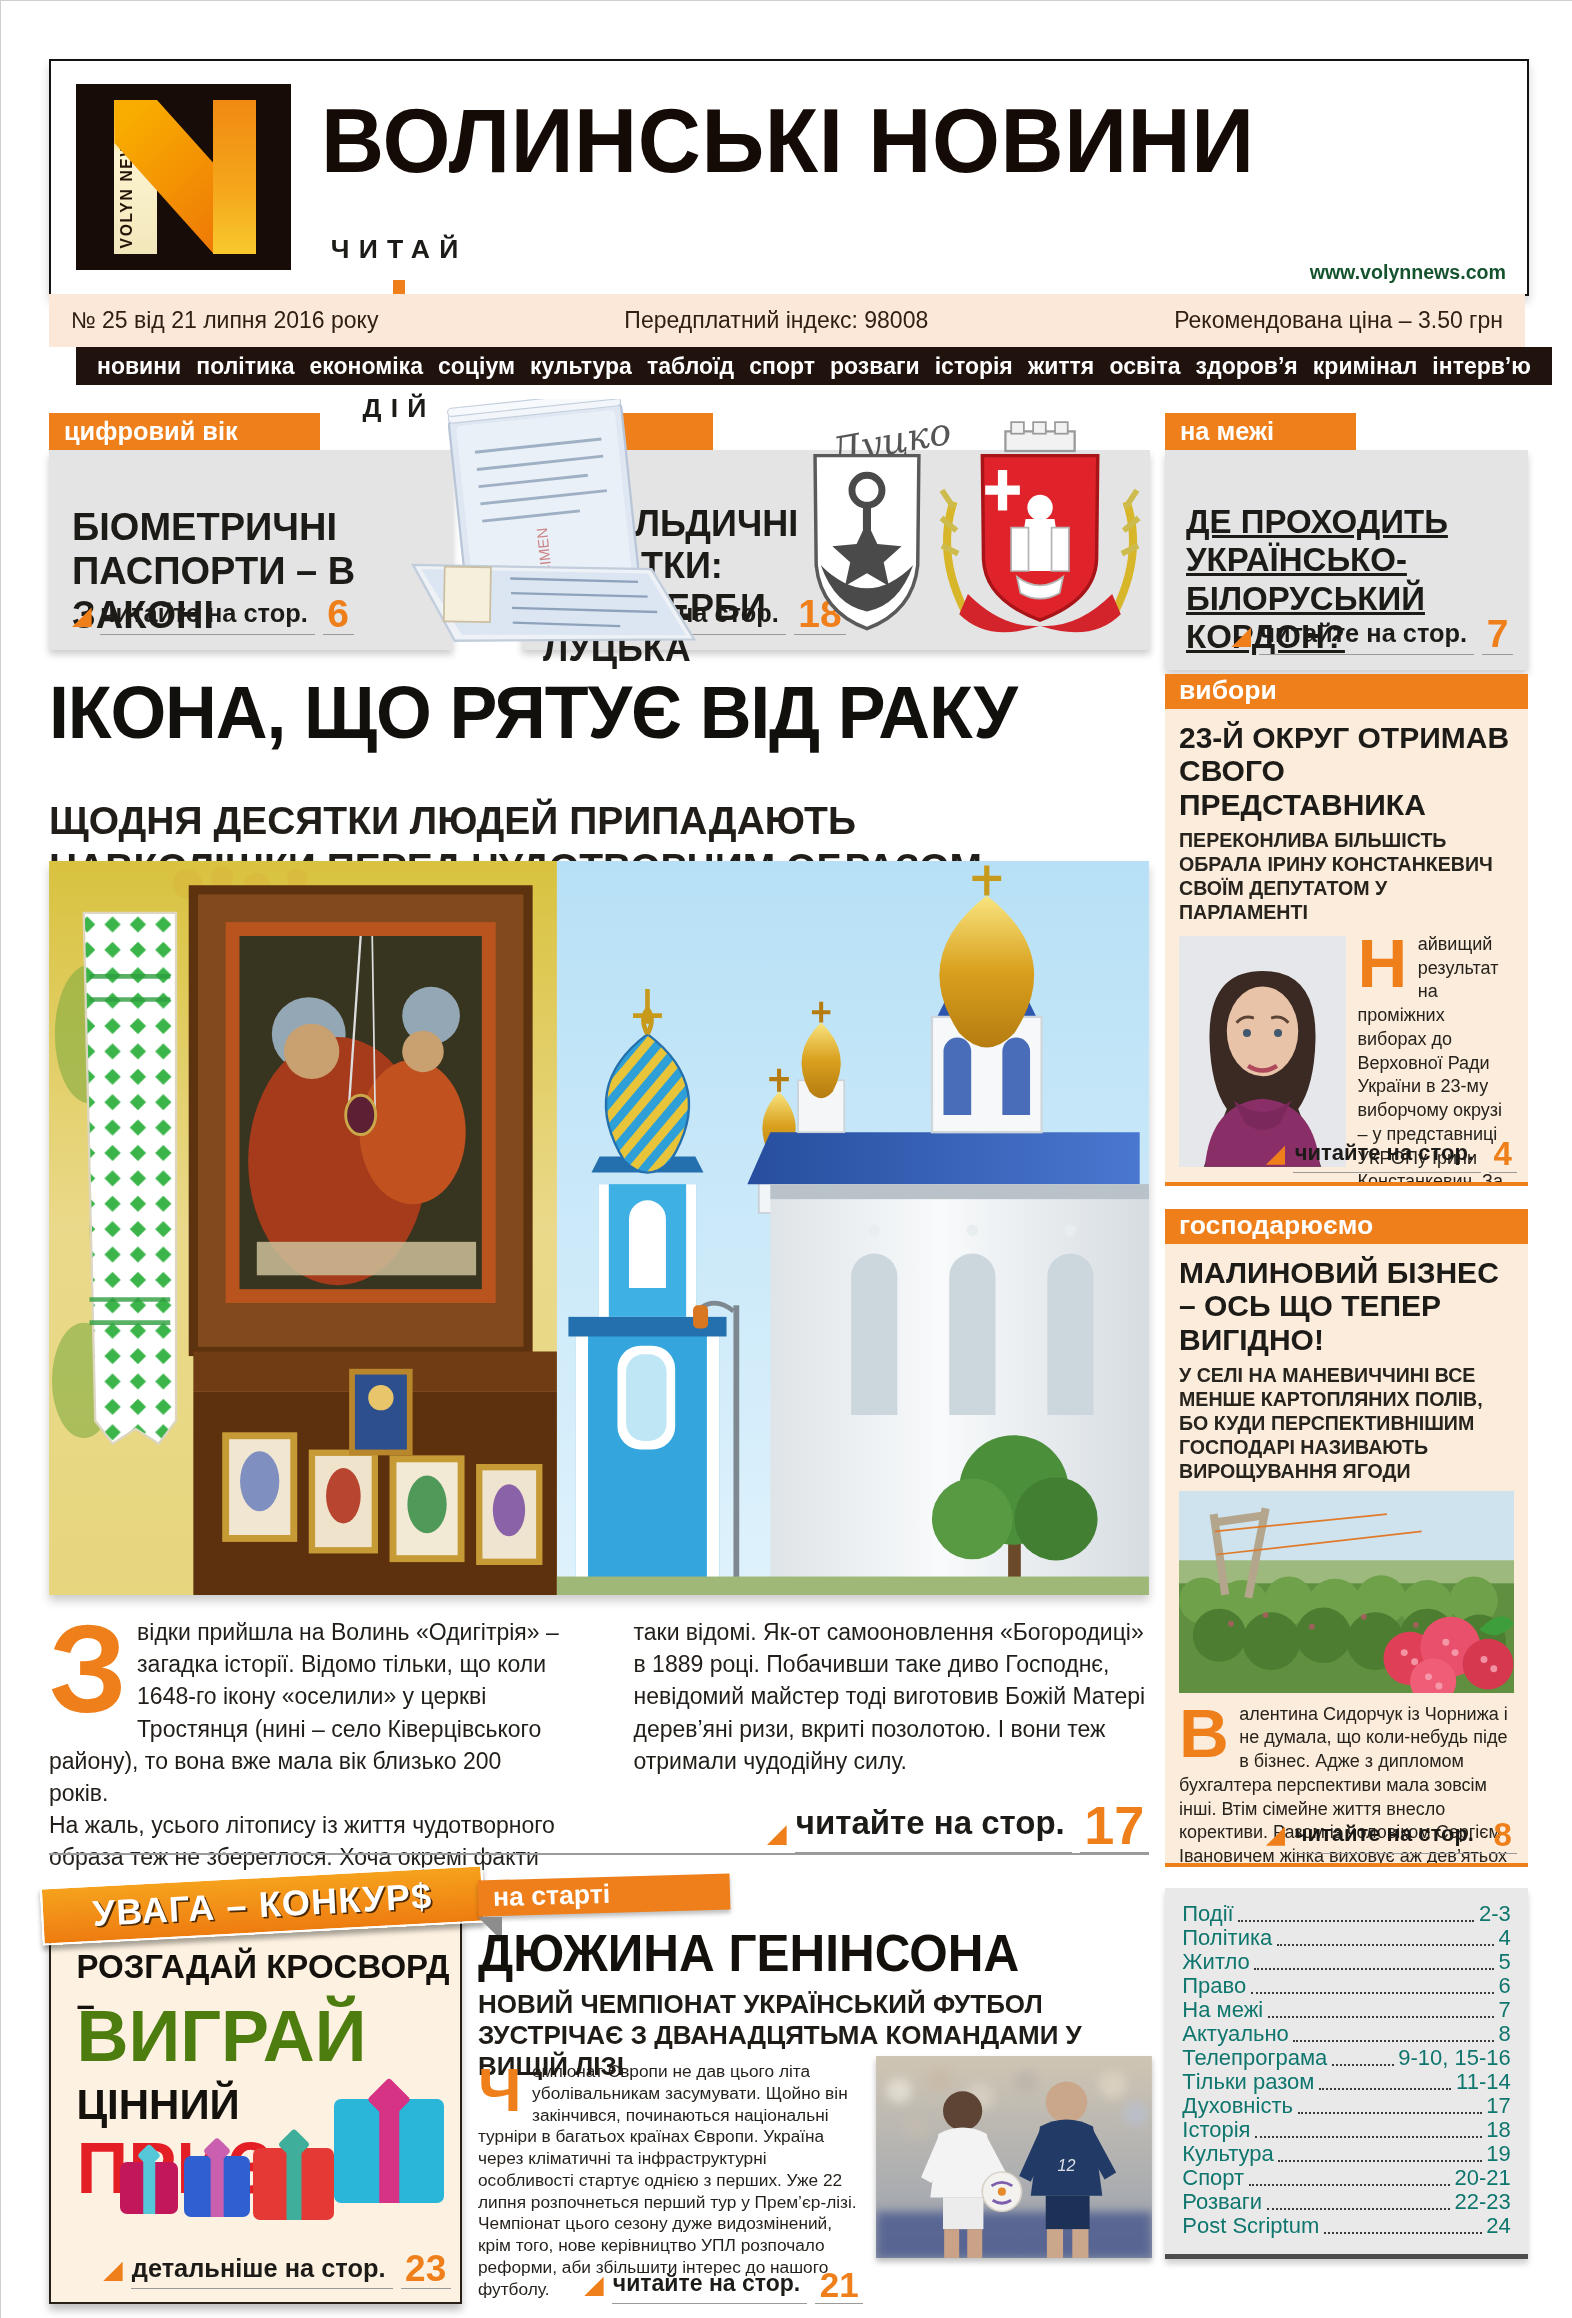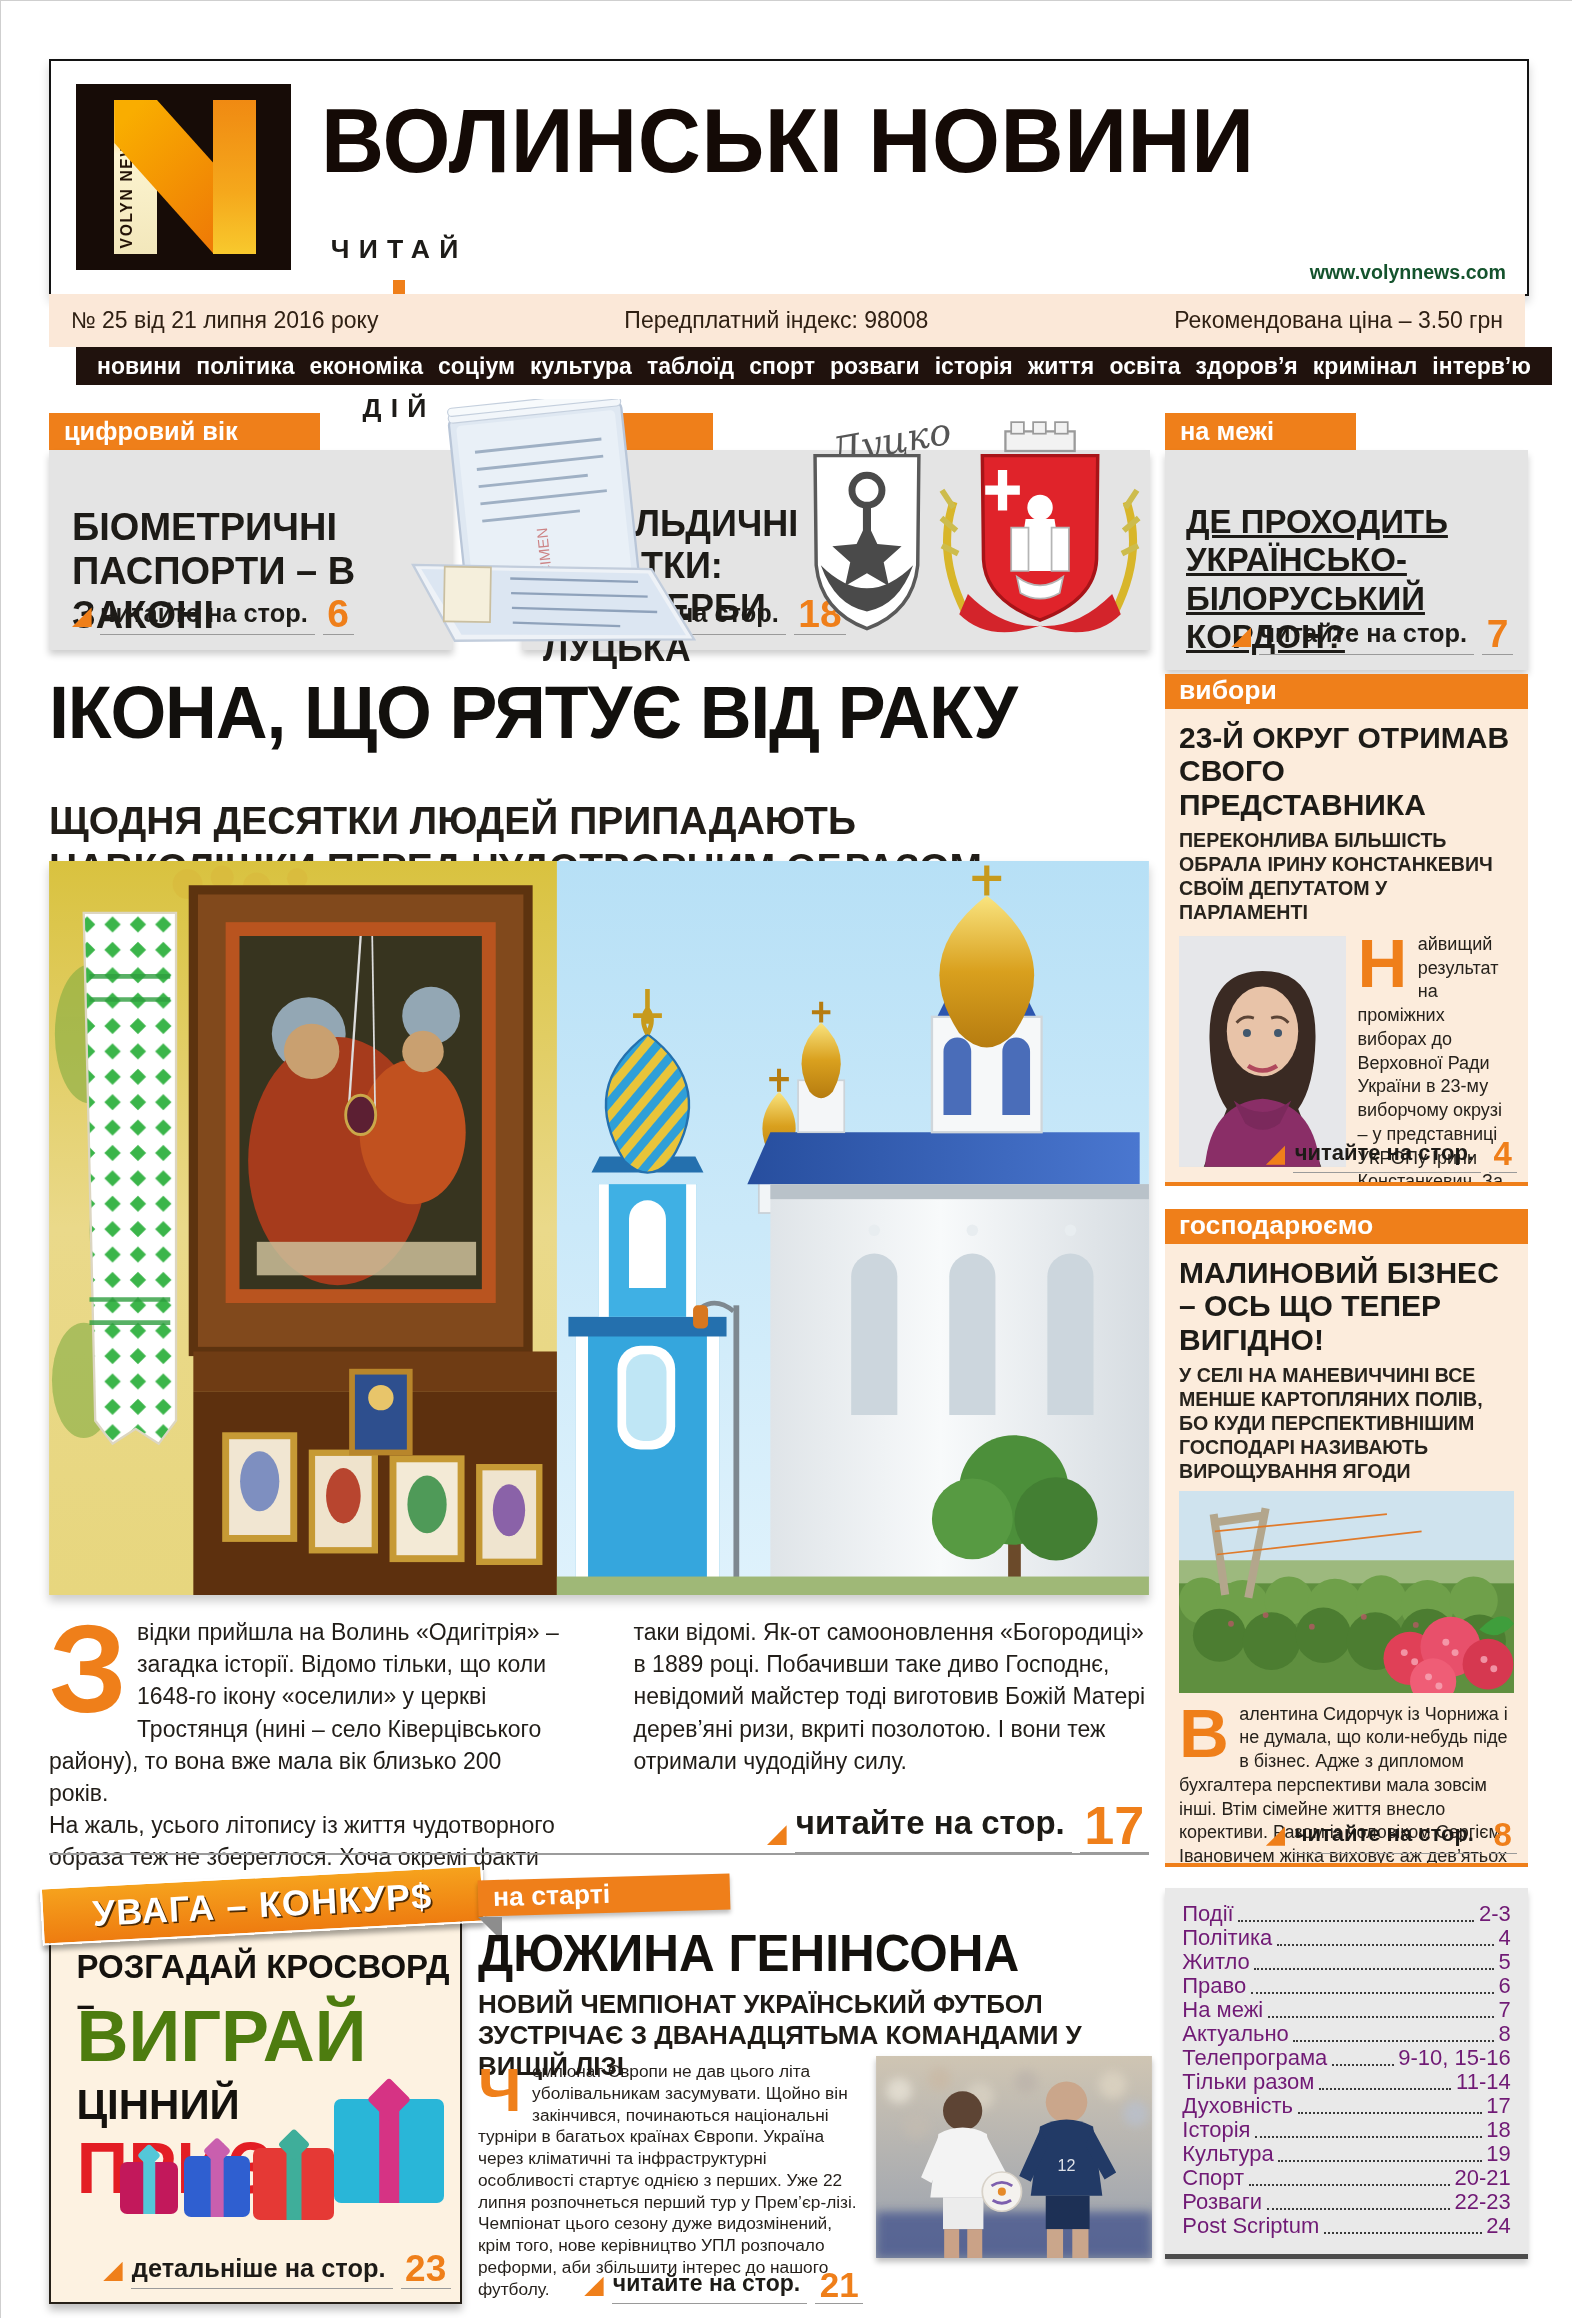--- a/index.html
+++ b/index.html
@@ -92,28 +92,28 @@
   .gift i{position:absolute;top:0;bottom:0;left:50%;transform:translateX(-50%);}
   .gift b{position:absolute;left:50%;top:-15px;transform:translateX(-50%) rotate(45deg);border-radius:3.5px;}
 
   
   .sp-tag{left:477px;top:1876px;width:252px;height:36px;background:#ef7f1a;color:#fff;font-size:26.6px;font-weight:700;line-height:35px;padding-left:15px;box-sizing:border-box;transform:rotate(-1.6deg);box-shadow:0 3.5px 4.6px rgba(0,0,0,.25);}
   .sp-fold{left:477px;top:1916px;width:24px;height:24px;background:#8d8d8d;clip-path:polygon(0 0,100% 0,100% 100%);}
   .sp-head{left:477px;top:1923px;font-size:51px;font-weight:900;color:#14110d;transform:scaleX(.97);transform-origin:left top;white-space:nowrap;}
   .sp-sub{left:477px;top:1988px;width:675px;font-size:26px;font-weight:700;line-height:1.2;color:#1f1b16;}
   .sp-body{left:477px;top:2060px;width:386px;font-size:17.3px;line-height:1.26;color:#241f1a;}
   .dc-sp{font-size:62px;}
-  .sp-photo{left:875px;top:2055px;width:276px;height:202px;overflow:hidden;box-shadow:0 3.5px 5.8px rgba(0,0,0,.25);}
+  .sp-photo{left:875px;top:2055px;width:276px;height:202px;overflow:hidden;box-shadow:0 3.5px 5.8px rgba(0,0,0,.25);font-style:italic;}
   .sp-link{left:583px;top:2269px;}
   .sp-link .rm-label{font-size:23px;}
   .sp-link .rm-page{font-size:35px;}
 
   
   .toc{left:1164px;top:1887px;width:363px;height:371px;background:#e9e9e9;border-bottom:5.8px solid #4c4c4c;padding:15px 17.3px;box-sizing:border-box;box-shadow:0 4.6px 5.8px rgba(0,0,0,.18);}
-  .toc-row{display:flex;align-items:flex-end;height:24px;font-size:22px;color:#701a75;}
+  .toc-row{display:flex;align-items:flex-end;height:24px;font-size:22px;color:#0f766e;}
   .toc-dots{flex:1;border-bottom:2.9px dotted #3a3a3a;margin:0 4.6px 5.2px;}
 </style>
 </head>
 <body>
 
 <div class="page">
 
   <div class="abs mast">
     <div class="abs logo">
       <div class="nbox">

